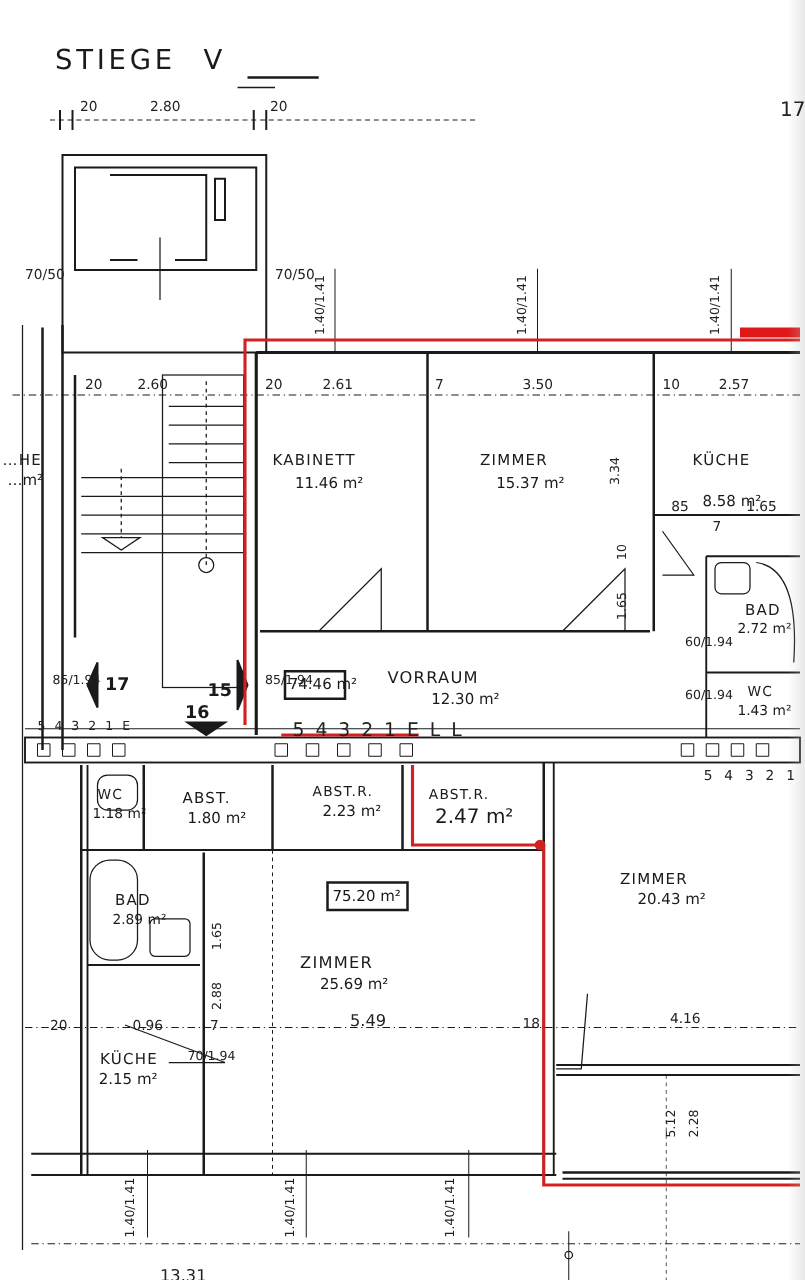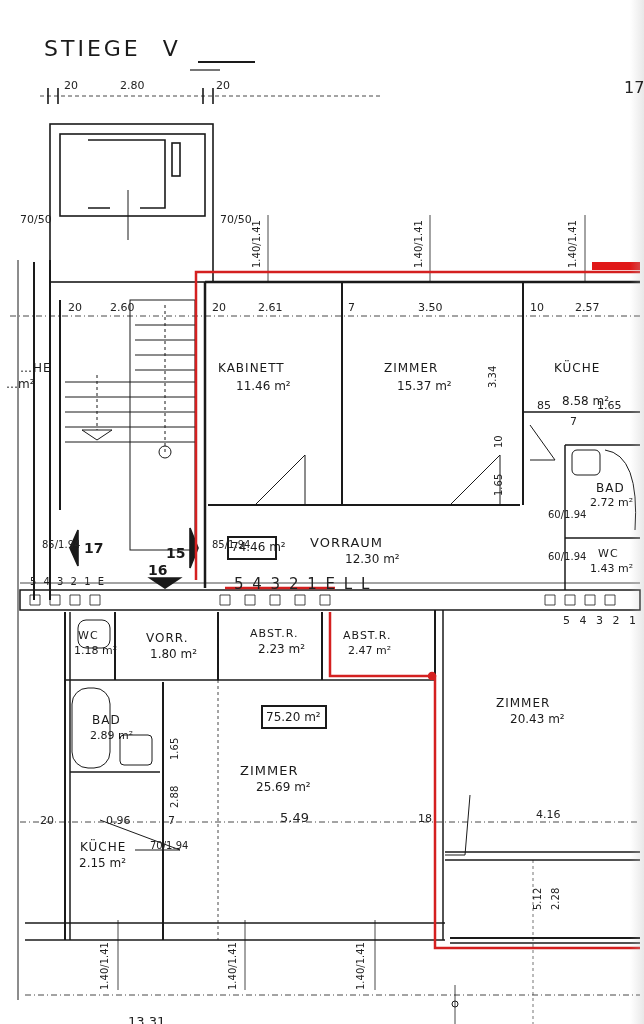--- a/index.html
+++ b/index.html
@@ -159,21 +159,21 @@
 
 <div class="lbl dim" style="left:68px;top:302px;">20</div>
 <div class="lbl dim" style="left:110px;top:302px;">2.60</div>
 <div class="lbl dim" style="left:212px;top:302px;">20</div>
 <div class="lbl dim" style="left:258px;top:302px;">2.61</div>
 <div class="lbl dim" style="left:348px;top:302px;">7</div>
 <div class="lbl dim" style="left:418px;top:302px;">3.50</div>
 <div class="lbl dim" style="left:530px;top:302px;">10</div>
 <div class="lbl dim" style="left:575px;top:302px;">2.57</div>
 
-<div class="lbl room" style="left:2px;top:362px;margin-left:18px;">…HE</div>
+<div class="lbl room" style="left:2px;top:362px;">…HE</div>
 <div class="lbl area" style="left:6px;top:378px;">…m²</div>
 
 <div class="lbl room" style="left:218px;top:362px;">KABINETT</div>
 <div class="lbl area" style="left:236px;top:380px;">11.46 m²</div>
 
 <div class="lbl room" style="left:384px;top:362px;">ZIMMER</div>
 <div class="lbl area" style="left:397px;top:380px;">15.37 m²</div>
 <div class="lbl dimv" style="left:488px;top:388px;">3.34</div>
 
 <div class="lbl room" style="left:554px;top:362px;">KÜCHE</div>
@@ -204,28 +204,28 @@
 <div class="lbl room" style="left:310px;top:536px;font-size:13px;">VORRAUM</div>
 <div class="lbl area" style="left:345px;top:553px;">12.30 m²</div>
 
 <div class="lbl dim" style="left:30px;top:577px;font-size:10px;letter-spacing:2px;">5 4 3 2 1 E</div>
 <div class="lbl dim" style="left:234px;top:577px;font-size:15px;letter-spacing:2px;">5 4 3 2 1 E L L</div>
 <div class="lbl dim" style="left:563px;top:615px;font-size:11px;letter-spacing:3px;">5 4 3 2 1 E</div>
 
 <div class="lbl room" style="left:78px;top:630px;font-size:11px;">WC</div>
 <div class="lbl area" style="left:74px;top:645px;font-size:11px;">1.18 m²</div>
 
-<div class="lbl room" style="left:146px;top:632px;font-size:12px;">VORR.</div>
+<div class="lbl room" style="left:146px;top:632px;font-size:12px;">ABST.</div>
 <div class="lbl area" style="left:150px;top:648px;font-size:12px;">1.80 m²</div>
 
 <div class="lbl room" style="left:250px;top:628px;font-size:11px;">ABST.R.</div>
 <div class="lbl area" style="left:258px;top:643px;font-size:12px;">2.23 m²</div>
 
 <div class="lbl room" style="left:343px;top:630px;font-size:11px;">ABST.R.</div>
-<div class="lbl area" style="left:348px;top:645px;font-size:11px;text-align:right;">2.47 m²</div>
+<div class="lbl area" style="left:348px;top:645px;font-size:16px;text-align:right;">2.47 m²</div>
 
 <div class="lbl room" style="left:496px;top:697px;font-size:12px;">ZIMMER</div>
 <div class="lbl area" style="left:510px;top:713px;">20.43 m²</div>
 
 <div class="lbl" style="left:266px;top:711px;font-size:12px;">75.20 m²</div>
 
 <div class="lbl room" style="left:92px;top:714px;font-size:12px;">BAD</div>
 <div class="lbl area" style="left:90px;top:730px;font-size:11px;">2.89 m²</div>
 
 <div class="lbl dimv" style="left:170px;top:808px;">2.88</div>

